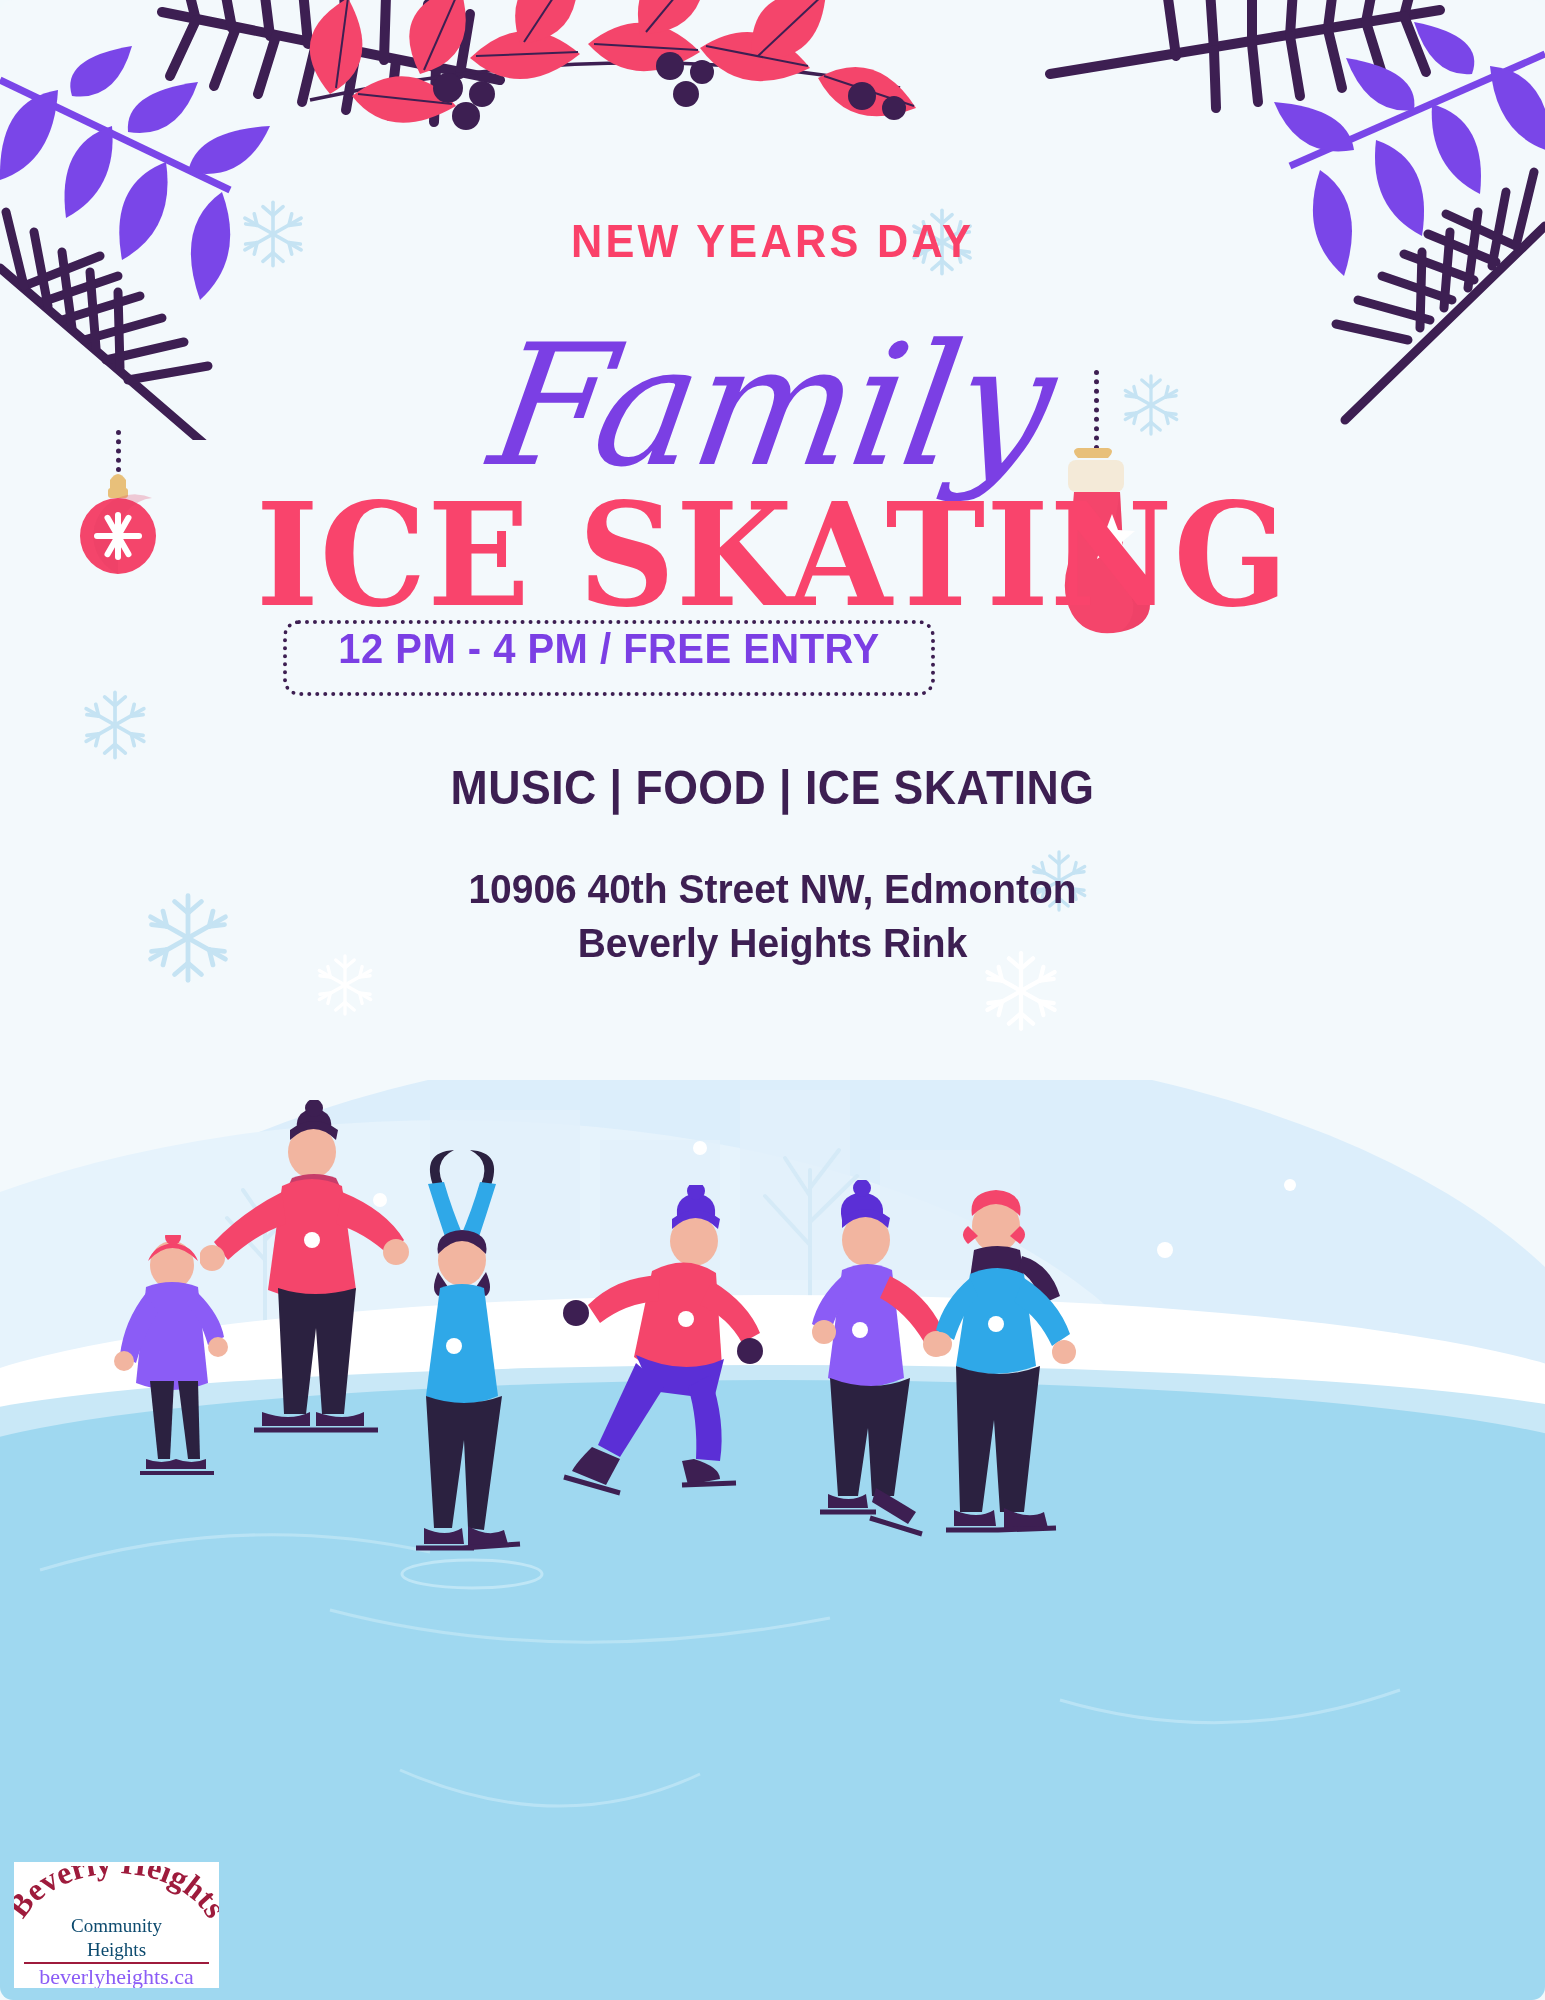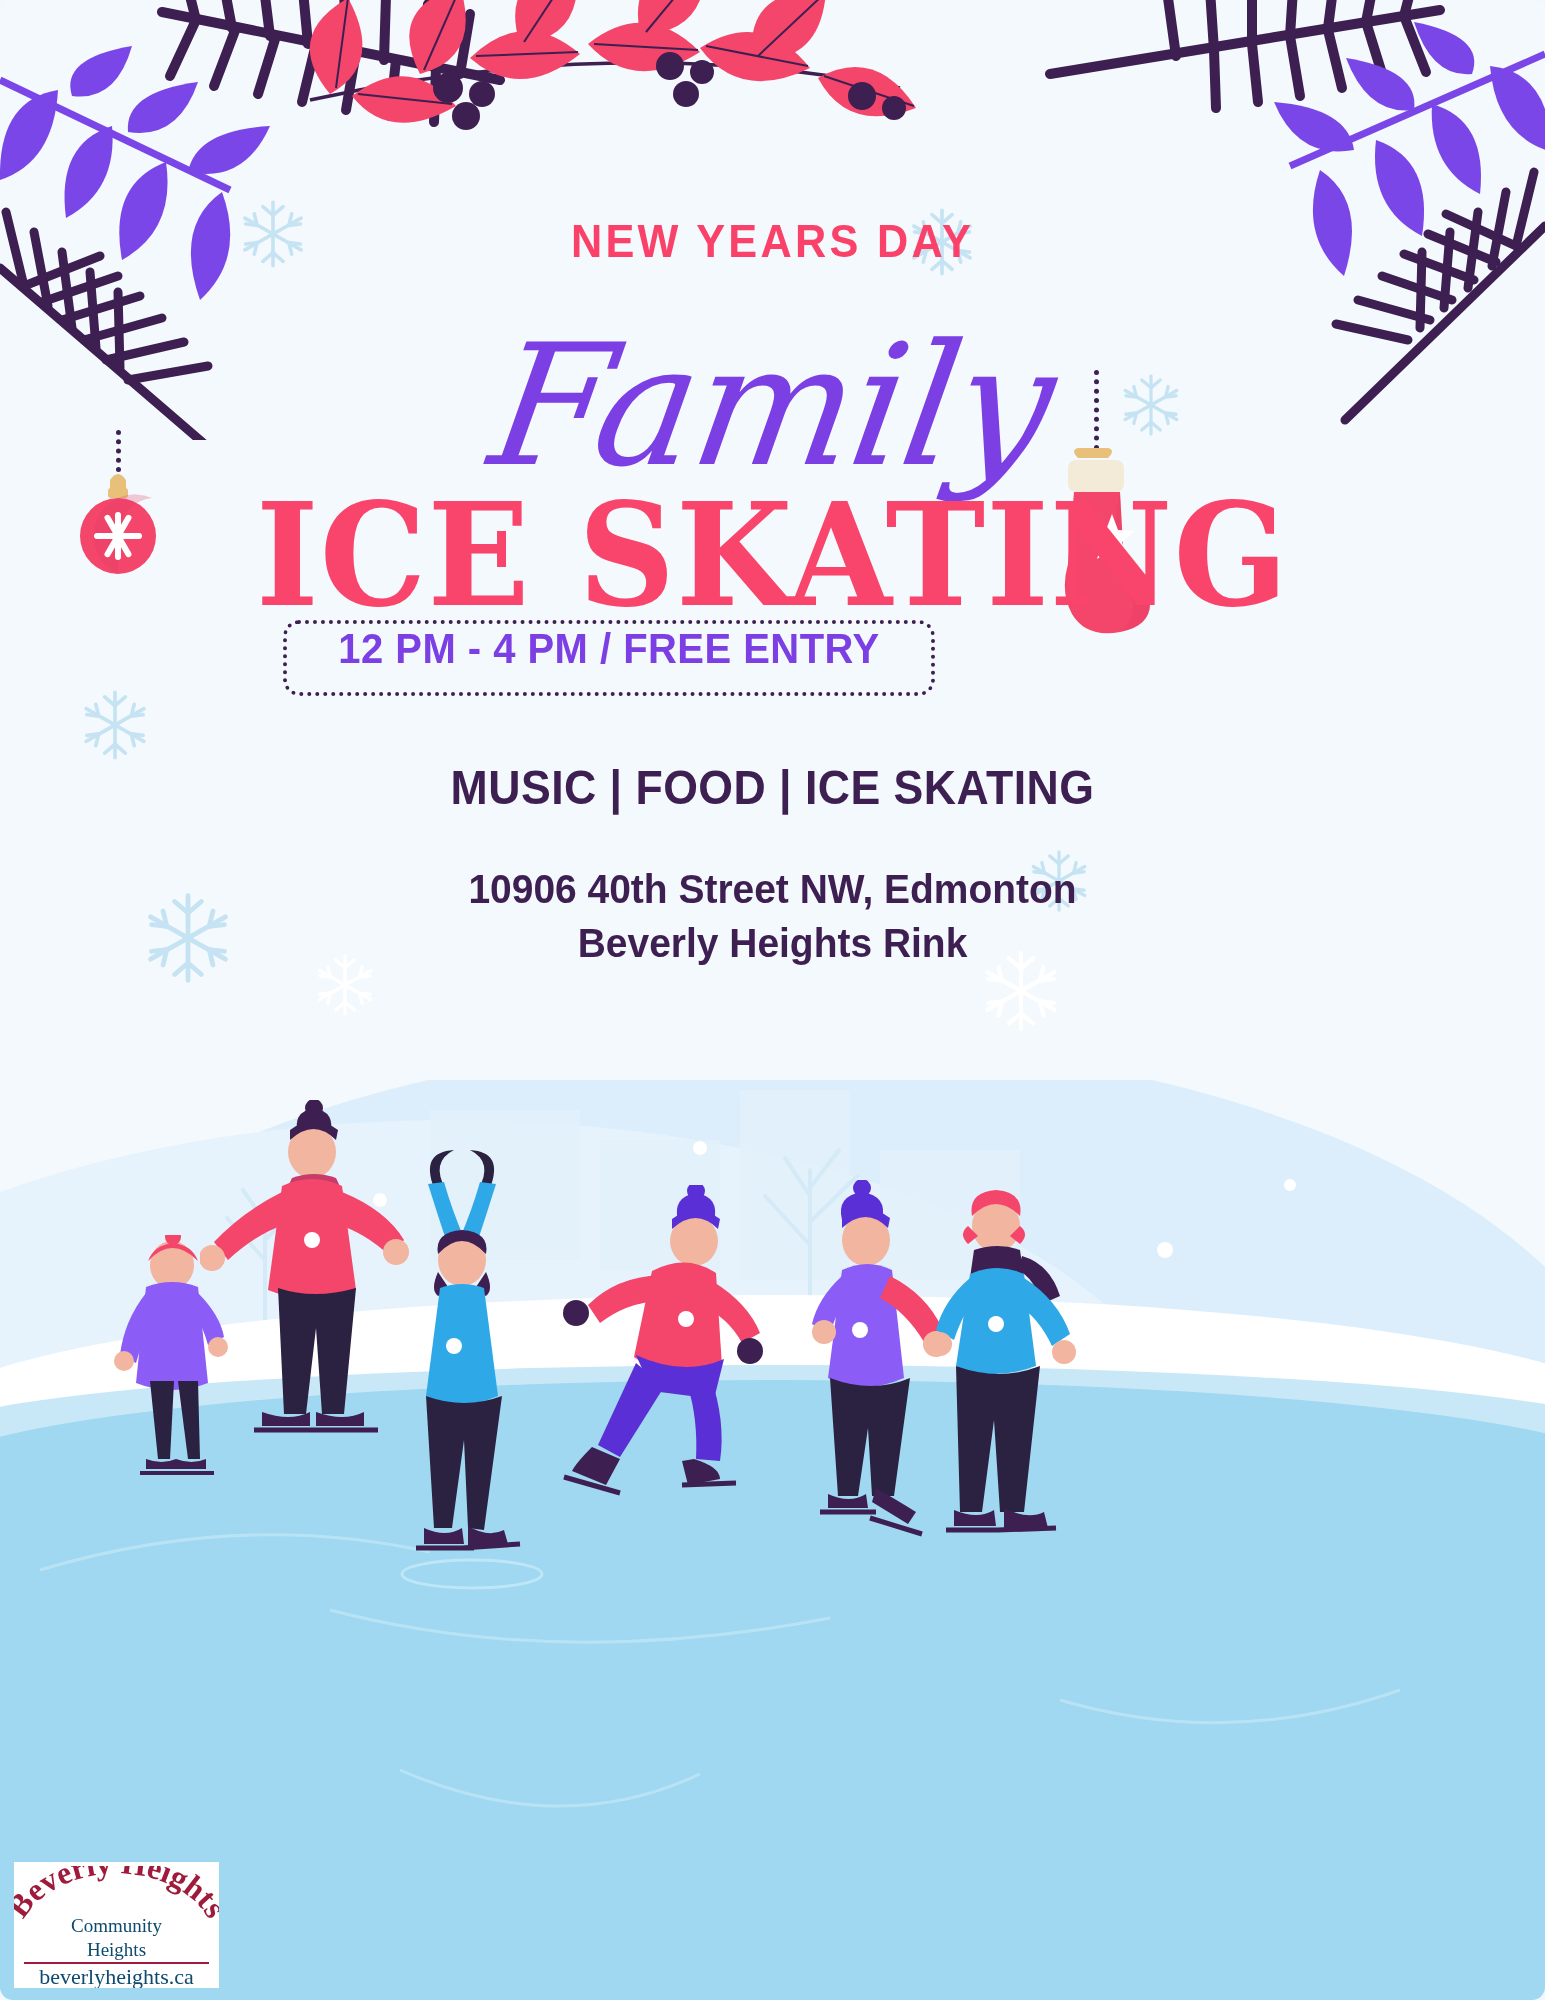--- a/index.html
+++ b/index.html
@@ -119,21 +119,21 @@
     position:absolute; left:0; top:52px; width:205px; text-align:center;
     font-family:"Liberation Serif", serif;
     font-size:19px; color:#0c4a6e; line-height:1.25;
   }
   .logo-rule {
     position:absolute; left:10px; top:100px; width:185px; height:2px; background:#9e1b3c;
   }
   .logo-url {
     position:absolute; left:0; top:102px; width:205px; text-align:center;
     font-family:"Liberation Serif", serif;
-    font-size:22px; color:#0c4a6e;
+    font-size:22px; color:#8b5cf6;
   }
 
   
   .hang-string { position:absolute; border-left:5px dotted #3d1f52; }
 </style>
 </head>
 <body>
 
 <div id="poster">
 

